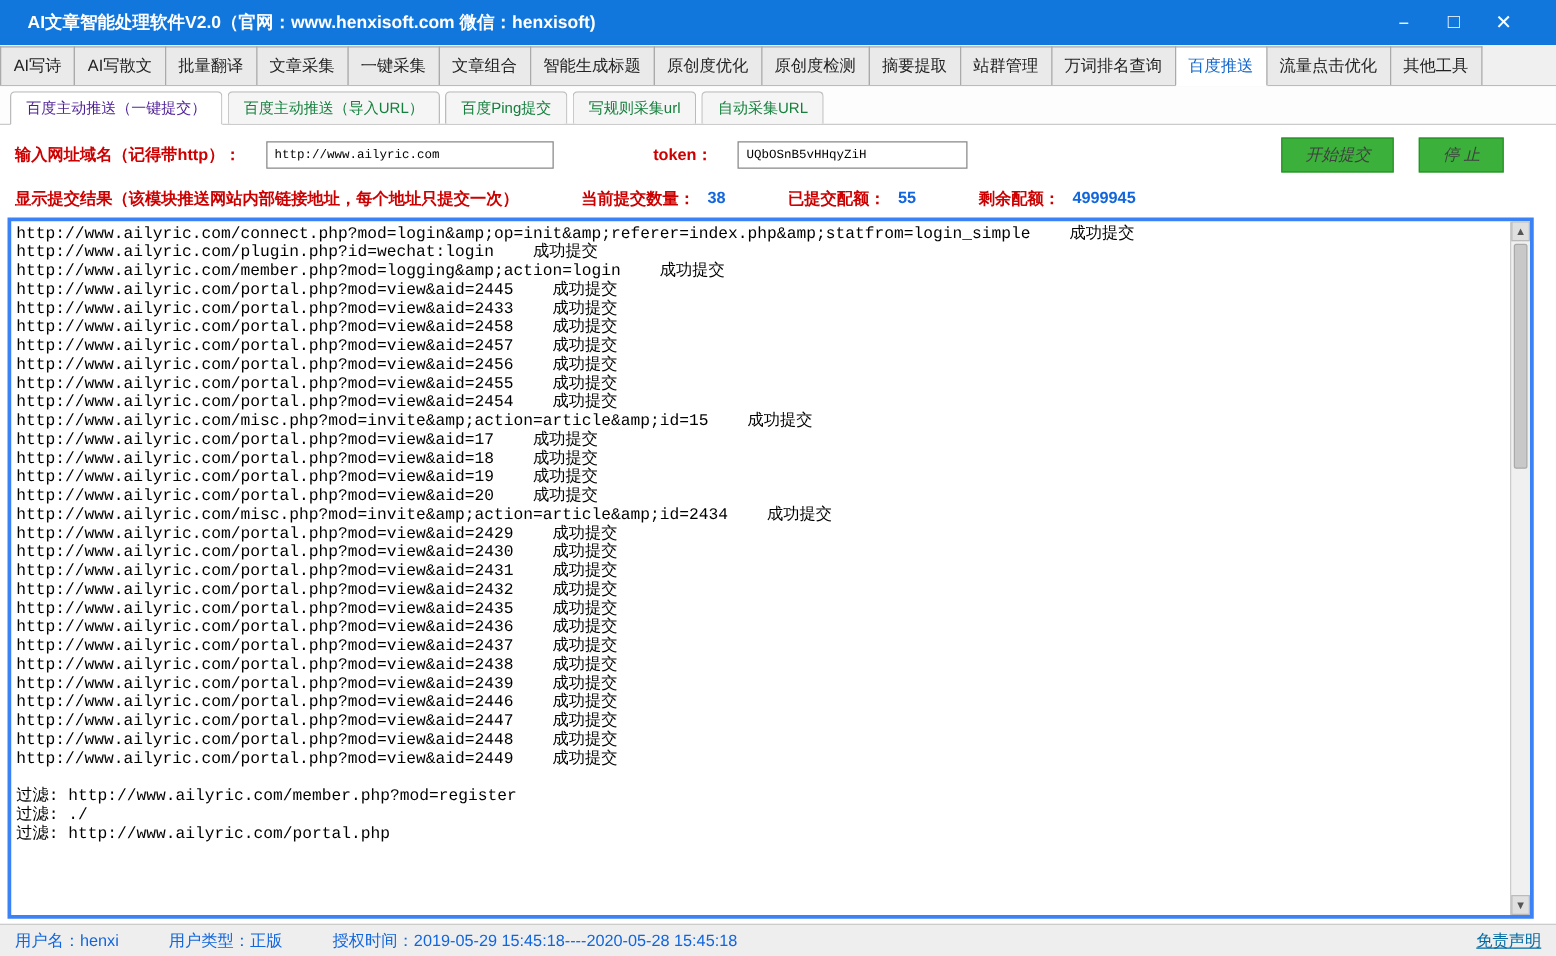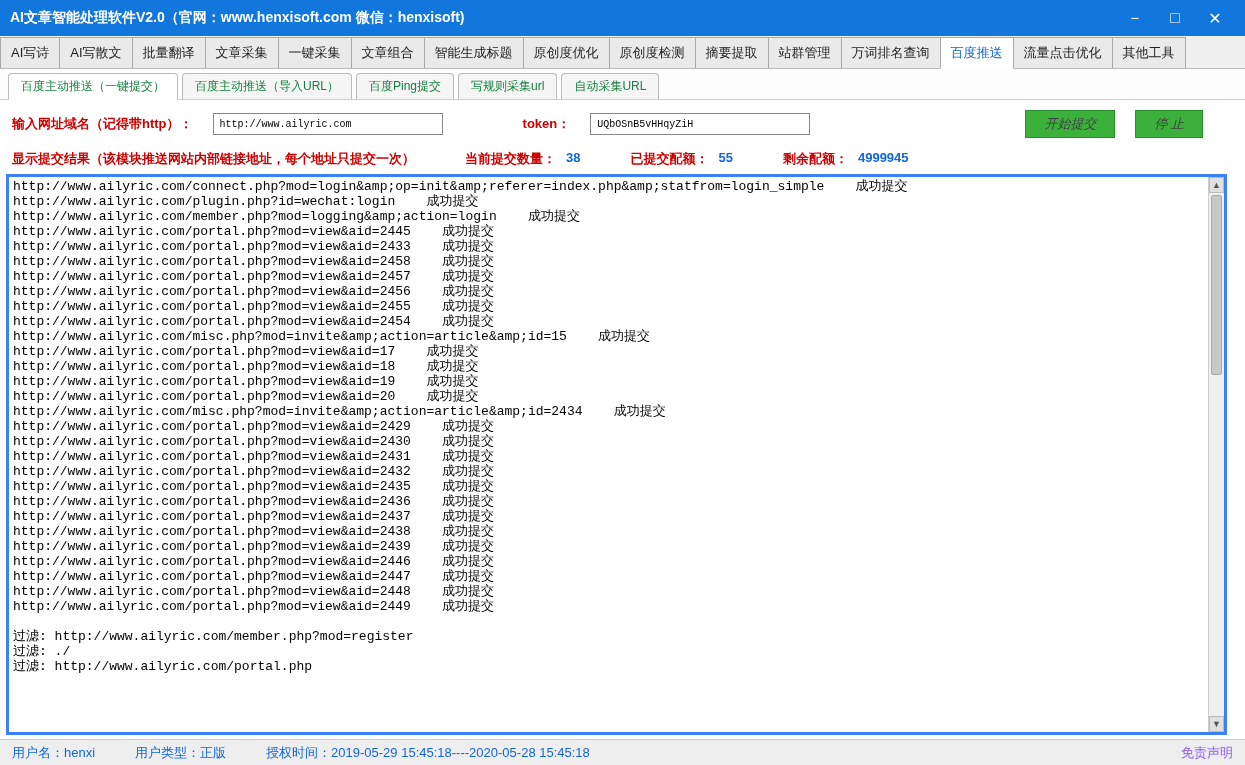--- a/index.html
+++ b/index.html
@@ -12,21 +12,21 @@
   overflow: hidden;
   display: flex;
   flex-direction: column;
 }
 .titlebar {
   background: #1177dd;
   color: #fff;
   height: 36px;
   display: flex;
   align-items: center;
-  padding: 0 10px;
+  padding: 0 22px;
   font-size: 14px;
   font-weight: bold;
 }
 .titlebar .spacer { flex: 1; }
 .titlebar .win-btn {
   width: 40px;
   height: 36px;
   display: flex;
   align-items: center;
   justify-content: center;
@@ -73,21 +73,21 @@
   border-bottom: none;
   border-radius: 4px 4px 0 0;
   background: #f5f5f5;
   margin-right: 4px;
   cursor: pointer;
   font-size: 12px;
   color: #15803d;
 }
 .sub-tabs .stab.active {
   background: #fff;
-  color: #15803d;
+  color: #4c1d95;
   border-bottom: 1px solid #fff;
   margin-bottom: -1px;
 }
 
 .form-row {
   display: flex;
   align-items: center;
   padding: 10px 12px;
   gap: 20px;
 }
@@ -176,21 +176,21 @@
   border-top: 1px solid #ccc;
   height: 26px;
   display: flex;
   align-items: center;
   padding: 0 12px;
   font-size: 13px;
   color: #1166dd;
 }
 .statusbar .seg { margin-right: 40px; }
 .statusbar .spacer { flex: 1; }
-.statusbar .link { color: #8b5cf6; cursor: pointer; }
+.statusbar .link { color: #0369a1; text-decoration: underline; cursor: pointer; }
 </style>
 </head>
 <body>
 
 <div class="titlebar">
   <span>AI文章智能处理软件V2.0（官网：www.henxisoft.com 微信：henxisoft)</span>
   <span class="spacer"></span>
   <div class="win-btn">－</div>
   <div class="win-btn">□</div>
   <div class="win-btn">✕</div>
@@ -220,21 +220,21 @@
     <div class="stab">百度Ping提交</div>
     <div class="stab">写规则采集url</div>
     <div class="stab">自动采集URL</div>
   </div>
 
 <div class="form-row">
   <span class="lbl-red">输入网址域名（记得带http）：</span>
   <input class="txt" style="width: 230px;" value="http://www.ailyric.com">
   <span style="width:40px"></span>
   <span class="lbl-red">token：</span>
-  <input class="txt" style="width: 220px;" value="UQbOSnB5vHHqyZiH">
+  <input class="txt" style="width: 184px;" value="UQbOSnB5vHHqyZiH">
   <span style="flex:1"></span>
   <button class="btn-green">开始提交</button>
   <button class="btn-green">停 止</button>
   <span style="width:10px"></span>
 </div>
 
 <div class="stats-row">
   <span class="red">显示提交结果（该模块推送网站内部链接地址，每个地址只提交一次）</span>
   <span class="gap"></span>
   <span class="red">当前提交数量：</span>

